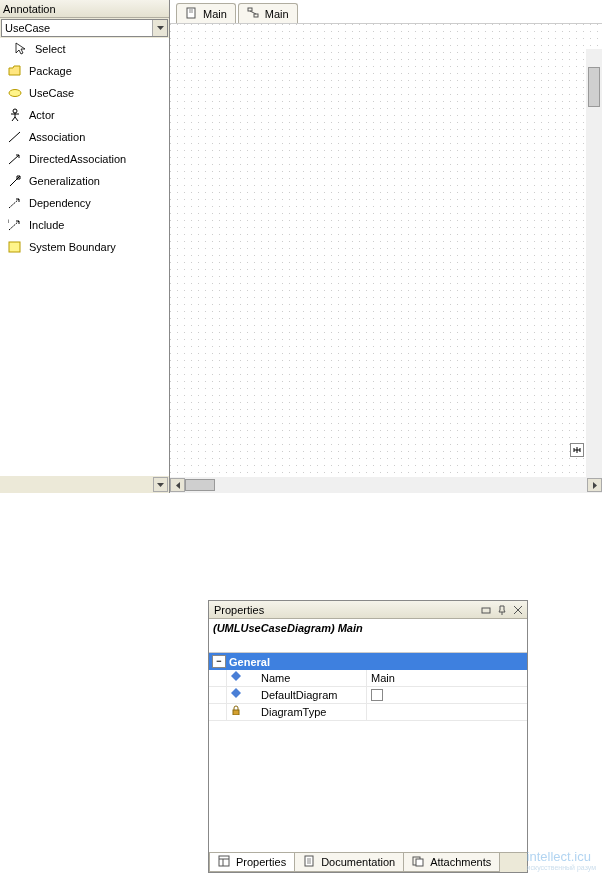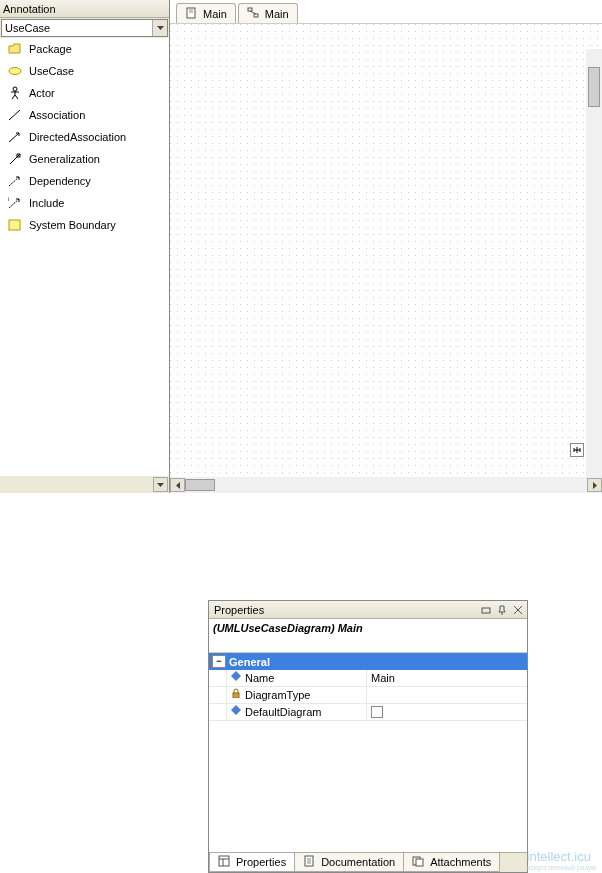--- a/index.html
+++ b/index.html
@@ -35,21 +35,21 @@
 .props-panel { position: absolute; left: 176px; top: 600px; width: 320px; height: 273px; border: 1px solid #888; background: #fff; display: flex; flex-direction: column; margin-left: 32px; }
 .props-title { height: 18px; background: linear-gradient(#f5f3ea, #e4e1d0); border-bottom: 1px solid #b0ada0; display: flex; align-items: center; padding: 0 2px; }
 .props-title span { flex: 1; padding-left: 3px; }
 .title-btn { width: 14px; height: 14px; display: flex; align-items: center; justify-content: center; margin-left: 2px; cursor: default; }
 .props-obj { height: 34px; line-height: 18px; padding-left: 4px; font-weight: bold; border-bottom: 1px solid #ccc; background: #fff; font-style: italic; }
 .props-body { flex: 1; background: #fff; position: relative; }
 .cat-row { height: 17px; background: #3e80df; color: #fff; font-weight: bold; display: flex; align-items: center; }
 .cat-toggle { width: 14px; height: 13px; background: #fff; color: #000; border: 1px solid #888; margin: 0 3px; display: flex; align-items: center; justify-content: center; font-size: 9px; line-height: 9px; }
 .prop-row { height: 17px; display: flex; border-bottom: 1px solid #e8e8e8; }
 .prop-indent { width: 18px; border-right: 1px solid #e8e8e8; }
-.prop-name { width: 140px; display: flex; align-items: center; gap: 0; padding-left: 4px; border-right: 1px solid #e8e8e8; }
+.prop-name { width: 140px; display: flex; align-items: center; gap: 16px; padding-left: 4px; border-right: 1px solid #e8e8e8; }
 .prop-val { flex: 1; padding-left: 4px; display: flex; align-items: center; }
 .chk { width: 12px; height: 12px; border: 1px solid #888; background: #fff; }
 
 .props-tabs { height: 20px; background: #ece9d8; display: flex; border-top: 1px solid #b0ada0; }
 .ptab { padding: 2px 8px; border: 1px solid #b0ada0; border-top: none; background: #f8f6ef; display: flex; align-items: center; gap: 4px; margin-right: -1px; }
 .ptab.active { background: #fff; }
 
 
 .ico { width: 14px; height: 14px; display: inline-block; flex-shrink: 0; }
 svg { display: block; }
@@ -68,20 +68,28 @@
     <div class="palette-dropdown">
       <span>UseCase</span>
       <div class="dd-btn">
         <svg width="7" height="4">
             <path d="M0 0 L7 0 L3.5 4 Z" fill="#444"></path>
           </svg>
       </div>
     </div>
     <div class="palette-list">
 
+      <div class="palette-item sel">
+        <span class="ico">
+            <svg width="14" height="14">
+              <path d="M2 1 L2 11 L5 8 L7 12 L9 11 L7 7 L11 7 Z" fill="#fff" stroke="#000" stroke-width="0.8"></path>
+            </svg>
+          </span>
+        <span>Select</span>
+      </div>
 
       <div class="palette-item">
         <span class="ico">
             <svg width="14" height="14">
               <path d="M1 4 L5 4 L6 2 L12 2 L12 11 L1 11 Z" fill="#ffe680" stroke="#b89b00"></path>
             </svg>
           </span>
         <span>Package</span>
       </div>
 
@@ -270,42 +278,42 @@
         <span>Name</span>
       </div>
       <div class="prop-val">Main</div>
     </div>
 
     <div class="prop-row">
       <div class="prop-indent"></div>
       <div class="prop-name">
         <span class="ico">
             <svg width="10" height="10">
-              <rect x="2" y="5" width="6" height="5" fill="#d4a030" stroke="#8a6a10"></rect>
-              <path d="M3 5 L3 3 A2 2 0 0 1 7 3 L7 5" fill="none" stroke="#8a6a10"></path>
-            </svg>
-          </span>
-        <span>DiagramType</span>
-      </div>
-      <div class="prop-val"></div>
+              <path d="M5 0 L10 5 L5 10 L0 5 Z" fill="#4a7fd6"></path>
+            </svg>
+          </span>
+        <span>DefaultDiagram</span>
+      </div>
+      <div class="prop-val">
+        <div class="chk"></div>
+      </div>
     </div>
 
     <div class="prop-row">
       <div class="prop-indent"></div>
       <div class="prop-name">
         <span class="ico">
             <svg width="10" height="10">
-              <path d="M5 0 L10 5 L5 10 L0 5 Z" fill="#4a7fd6"></path>
-            </svg>
-          </span>
-        <span>DefaultDiagram</span>
-      </div>
-      <div class="prop-val">
-        <div class="chk"></div>
-      </div>
+              <rect x="2" y="5" width="6" height="5" fill="#d4a030" stroke="#8a6a10"></rect>
+              <path d="M3 5 L3 3 A2 2 0 0 1 7 3 L7 5" fill="none" stroke="#8a6a10"></path>
+            </svg>
+          </span>
+        <span>DiagramType</span>
+      </div>
+      <div class="prop-val"></div>
     </div>
 
   </div>
   <div class="props-tabs">
     <div class="ptab active">
       <span class="ico">
           <svg width="12" height="12">
             <rect x="1" y="1" width="10" height="10" fill="none" stroke="#555"></rect>
             <line x1="1" y1="4" x2="11" y2="4" stroke="#555"></line>
             <line x1="5" y1="4" x2="5" y2="11" stroke="#555"></line>

